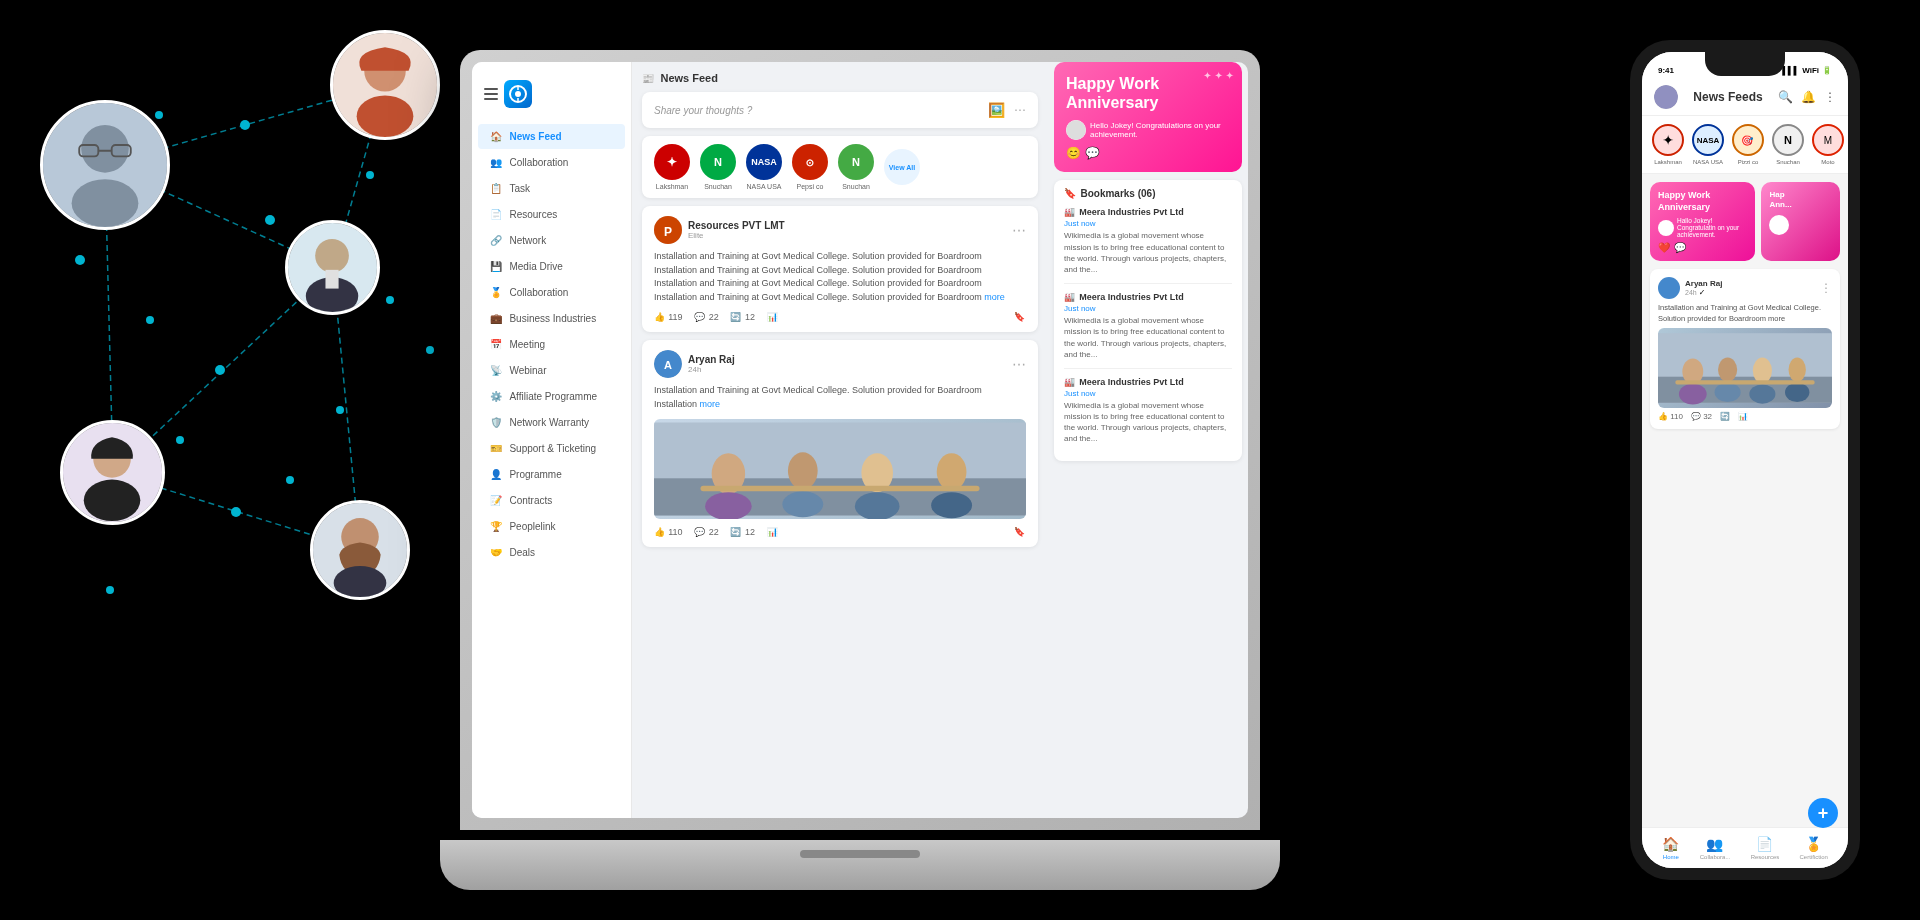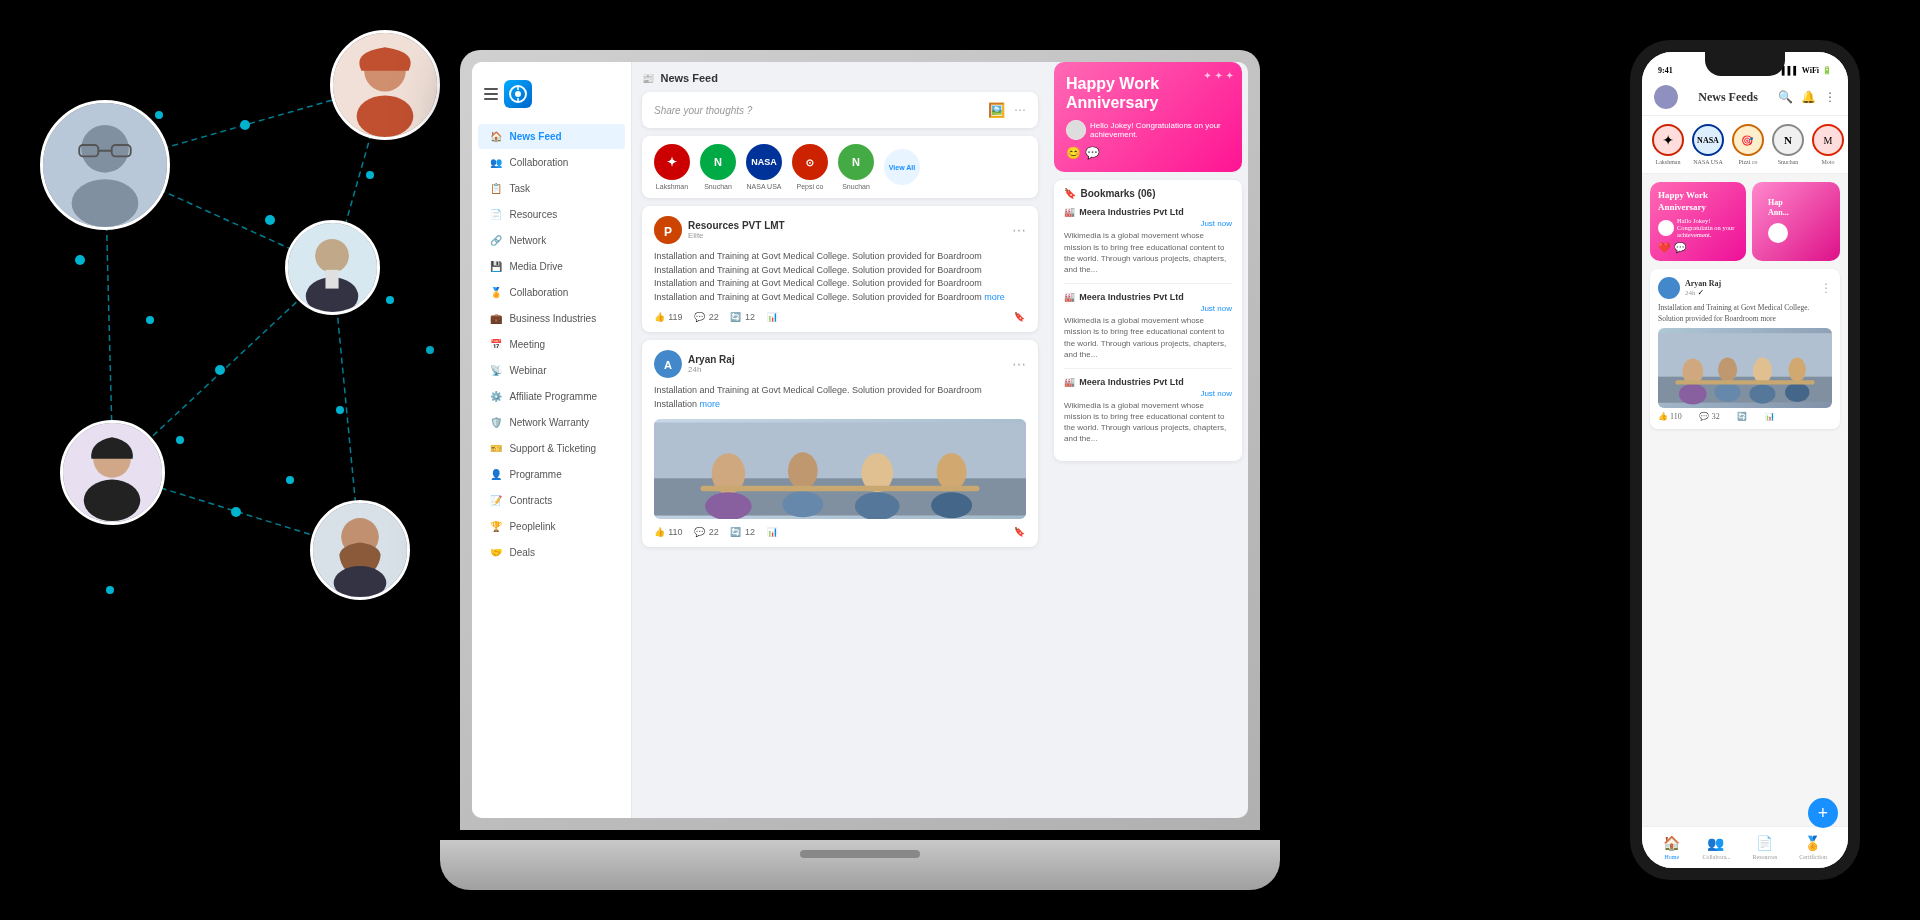--- a/index.html
+++ b/index.html
@@ -364,38 +364,36 @@
       display: flex;
       align-items: center;
       gap: 4px;
       margin-bottom: 2px;
     }
 
     .bookmark-time {
       font-size: 8px;
       color: #1890ff;
       margin-bottom: 2px;
-      text-align: right;
     }
 
     .bookmark-text {
       font-size: 8px;
       color: #666;
       line-height: 1.4;
     }
 
     
     .phone-wrapper {
       position: absolute;
       right: 60px;
       top: 40px;
       width: 230px;
       height: 840px;
       z-index: 3;
-      font-family: Liberation Serif, serif;
     }
 
     .phone-body {
       position: absolute;
       top: 0; left: 0;
       width: 230px;
       height: 840px;
       background: #1a1a1a;
       border-radius: 40px;
       padding: 12px;
@@ -544,21 +542,21 @@
     .phone-post-image {
       width: 100%;
       height: 80px;
       background: linear-gradient(135deg, #b0c8d8, #8090a8);
       border-radius: 6px;
       margin-bottom: 4px;
     }
 
     .phone-post-actions {
       display: flex;
-      gap: 18px;
+      gap: 8px;
       font-size: 8px;
       color: #666;
     }
 
     .phone-bottom-nav {
       background: #fff;
       border-top: 1px solid #eee;
       padding: 8px 10px;
       display: flex;
       justify-content: space-around;
@@ -1031,21 +1029,21 @@
             </div>
             <div style="font-size:6.5px;margin-top:4px;display:flex;align-items:center;gap:3px;">
               <div style="width:16px;height:16px;border-radius:50%;background:#fff;flex-shrink:0;"></div>
               <span>Hallo Jokey! Congratulatin on your achievement.</span>
             </div>
             <div style="display:flex;gap:4px;margin-top:4px;">
               <span style="font-size:10px;">❤️</span>
               <span style="font-size:10px;">💬</span>
             </div>
           </div>
-          <div style="background:linear-gradient(135deg,#ff88cc,#dd1188);border-radius:10px;padding:16px;color:#fff;flex:0.7;min-width:0;">
+          <div style="background:linear-gradient(135deg,#ff88cc,#dd1188);border-radius:10px;padding:8px;color:#fff;flex:0.7;min-width:0;">
             <div style="font-size:8px;font-weight:bold;line-height:1.3;">Hap<br>Ann...</div>
             <div style="width:20px;height:20px;border-radius:50%;background:#fff;margin-top:4px;"></div>
           </div>
         </div>
 
         <div class="phone-post">
           <div class="phone-post-header">
             <div class="phone-author">
               <div class="phone-avatar" style="background:#4488cc;"></div>
               <div>

